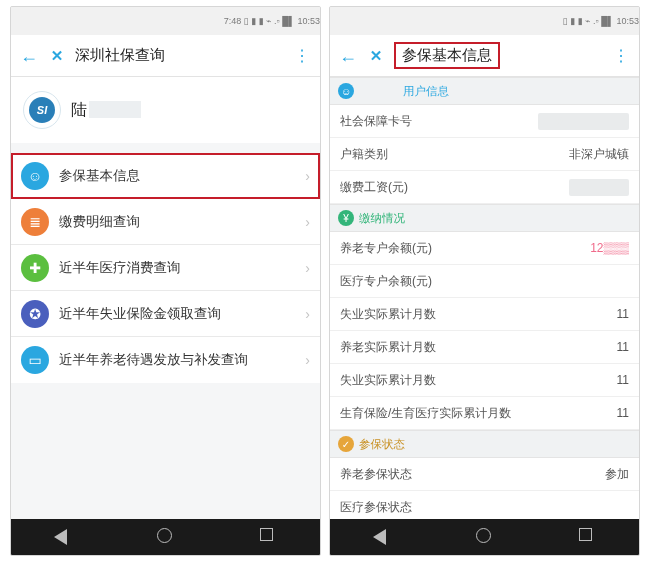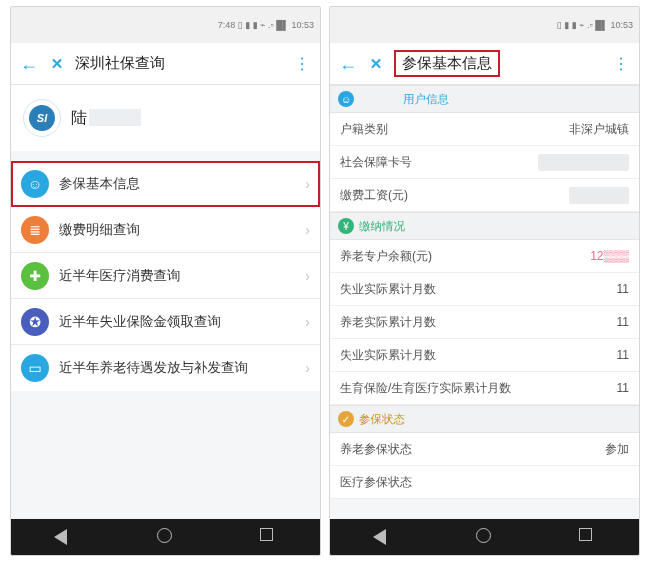--- a/index.html
+++ b/index.html
@@ -13,24 +13,24 @@
     flex: 1 1 0;
     border: 1px solid #d6d6d6;
     background: #f5f6f7;
     display: flex; flex-direction: column;
     border-radius: 2px;
     overflow: hidden;
     position: relative;
   }
   
   .statusbar {
-    height: 36px;
+    height: 28px;
     background: #f1f1f1;
     display: flex; align-items: center; justify-content: flex-end;
-    padding: 0 6px;
+    padding: 0 0;
     font-size: 9px; color: #7a7a7a;
   }
   
   .app-header {
     height: 42px;
     background: #fff;
     border-bottom: 1px solid #e3e3e3;
     display: flex; align-items: center;
     padding: 0 6px 0 4px;
     position: relative;
@@ -236,44 +236,48 @@
     </div>
   </div>
   <div class="content" id="right-content" style="position:relative;">
       <div class="section-wrap">
         <div class="section-head">
           <div class="sh-icon sh-blue">☺</div>
           <div class="sh-label-blue">用户信息</div>
         </div>
         <div class="kv-list">
           <div class="kv-row">
+            <div class="kv-key">社会保障卡号</div>
+            <div class="kv-val blur">6　　　　</div>
+          </div>
+          <div class="kv-row">
             <div class="kv-key">户籍类别</div>
             <div class="kv-val ">非深户城镇</div>
-          </div>
-          <div class="kv-row">
-            <div class="kv-key">社会保障卡号</div>
-            <div class="kv-val blur">6　　　　</div>
           </div>
           <div class="kv-row">
             <div class="kv-key">缴费工资(元)</div>
             <div class="kv-val blur">　　</div>
           </div>
         </div>
       </div>
       <div class="section-wrap">
         <div class="section-head">
           <div class="sh-icon sh-green">¥</div>
           <div class="sh-label-green">缴纳情况</div>
         </div>
         <div class="kv-list">
           <div class="kv-row">
             <div class="kv-key">养老专户余额(元)</div>
             <div class="kv-val pink">12▒▒▒</div>
           </div>
           <div class="kv-row">
+            <div class="kv-key">医疗专户余额(元)</div>
+            <div class="kv-val "></div>
+          </div>
+          <div class="kv-row">
             <div class="kv-key">失业实际累计月数</div>
             <div class="kv-val ">11</div>
           </div>
           <div class="kv-row">
             <div class="kv-key">养老实际累计月数</div>
             <div class="kv-val ">11</div>
           </div>
           <div class="kv-row">
             <div class="kv-key">失业实际累计月数</div>
             <div class="kv-val ">11</div>

